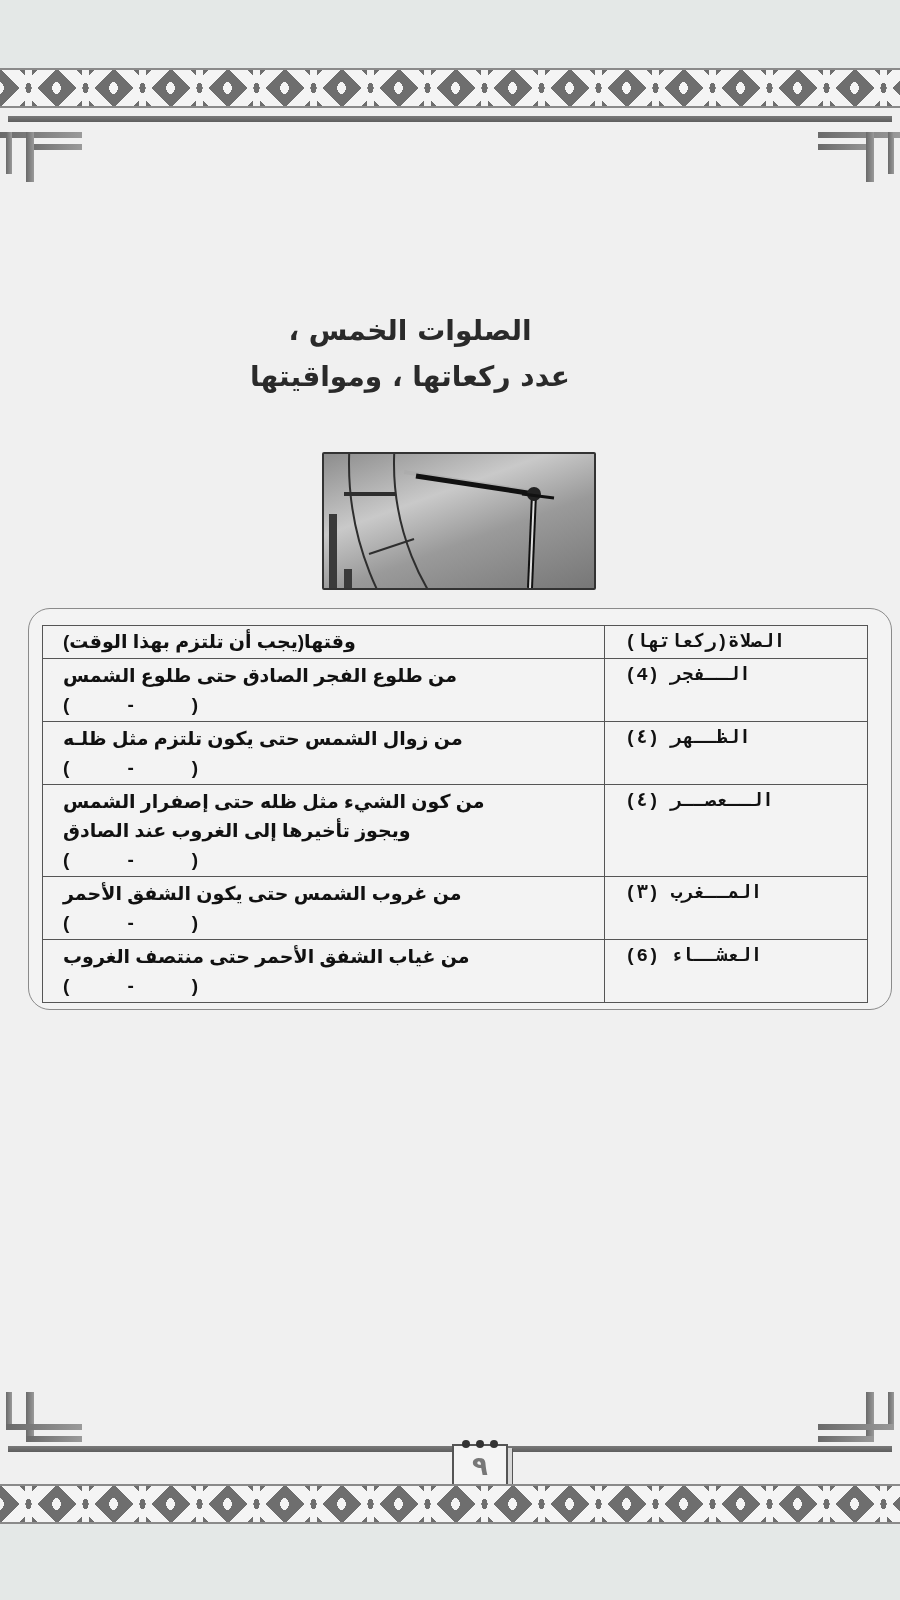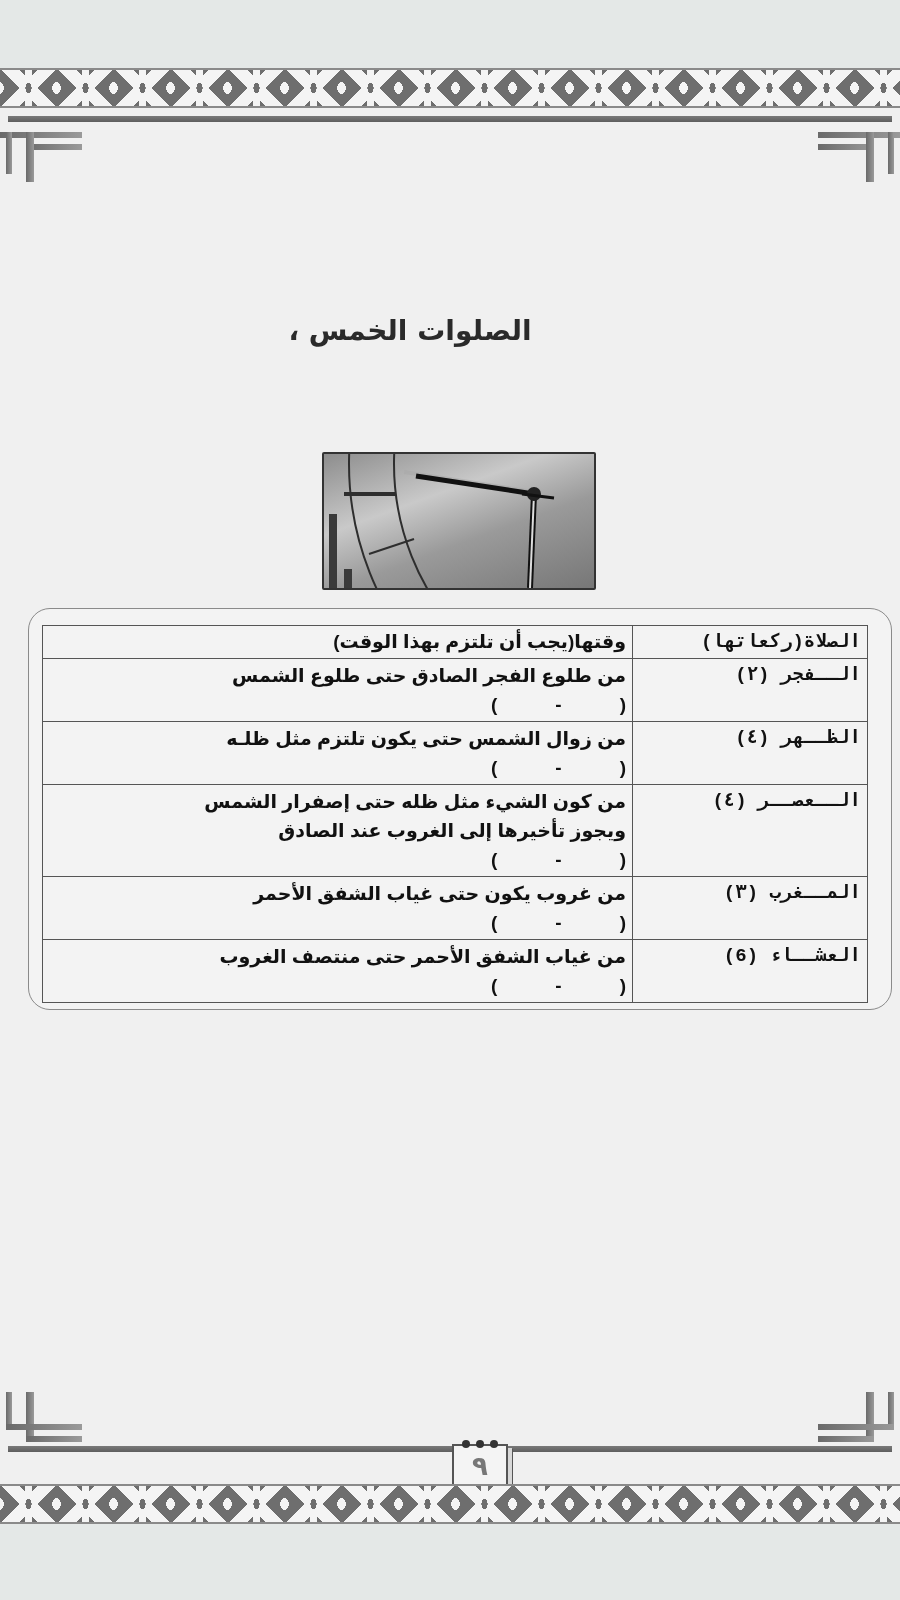--- a/index.html
+++ b/index.html
@@ -53,21 +53,21 @@
   .table-wrap {
     position:absolute; left:28px; top:540px; width:862px; height:400px;
     border:1.5px solid #8a8a8a; border-radius:22px; background:#f3f3f3;
   }
   table {
     position:absolute; left:13px; top:16px; width:826px;
     border-collapse:collapse; direction:rtl;
     font-family:"Liberation Sans","DejaVu Sans",sans-serif; font-weight:bold;
     font-size:19px; color:#111;
   }
-  td, th { border:1.5px solid #555; text-align:right; vertical-align:top; padding:2px 6px;margin-left:40px; }
+  td, th { border:1.5px solid #555; text-align:left; vertical-align:top; padding:2px 20px;margin-left:40px; }
   th { font-weight:bold; height:28px; line-height:28px; }
   th.c1, td.c1 { width:222px;font-family:Liberation Mono, monospace; }
   td { line-height:29px; }
   .blank { display:block; direction:ltr; letter-spacing:0; white-space:pre; }
 
   .page-num {
     position:absolute; left:452px; top:1376px; width:52px; height:40px;
     background:#f4f4f4; border:2px solid #555; box-shadow:4px 4px 0 #d8d8d8, 5px 5px 0 #555;
     text-align:center; font-size:26px; line-height:40px; color:#777; font-weight:bold;
   }
@@ -90,20 +90,21 @@
 
   <div class="corner" style="right:0;top:54px;">
     <i style="right:0;top:10px;width:82px;height:6px;"></i>
     <i style="right:26px;top:22px;width:56px;height:6px;"></i>
     <i style="right:6px;top:10px;width:6px;height:42px;"></i>
     <i style="right:26px;top:10px;width:8px;height:50px;"></i>
   </div>
 
   <div class="title">
     <div>الصلوات الخمس ،</div>
+    <div>عدد ركعاتها ، ومواقيتها</div>
   </div>
 
   <div class="clock-img">
     <svg width="270" height="134" viewBox="0 0 270 134">
       <circle cx="320" cy="10" r="295" fill="none" stroke="#2e2e2e" stroke-width="2"></circle>
       <circle cx="320" cy="10" r="250" fill="none" stroke="#2e2e2e" stroke-width="2"></circle>
       <line x1="20" y1="40" x2="72" y2="40" stroke="#2e2e2e" stroke-width="4"></line>
       <line x1="45" y1="100" x2="90" y2="85" stroke="#2e2e2e" stroke-width="2"></line>
       <rect x="5" y="60" width="8" height="74" fill="#3a3a3a"></rect>
       <rect x="20" y="115" width="8" height="20" fill="#3a3a3a"></rect>
@@ -119,21 +120,21 @@
   <div class="table-wrap">
     <table>
       <thead>
         <tr>
           <th class="c1">الصلاة(ركعاتها)</th>
           <th>وقتها(يجب أن تلتزم بهذا الوقت)</th>
         </tr>
       </thead>
       <tbody>
         <tr style="height:62px;">
-          <td class="c1">الــفجر  (٢)</td>
+          <td class="c1">الــفجر  (4)</td>
           <td>
             <span style="display:block">من طلوع الفجر الصادق حتى طلوع الشمس</span>
             <span class="blank">(           -           )</span>
           </td>
         </tr>
         <tr style="height:62px;">
           <td class="c1">الظــهر  (٤)</td>
           <td>
             <span style="display:block">من زوال الشمس حتى يكون تلتزم  مثل ظلـه</span>
             <span class="blank">(           -           )</span>
@@ -143,21 +144,21 @@
           <td class="c1">الــعصــر (٤)</td>
           <td>
             <span style="display:block">من كون الشيء مثل ظله حتى إصفرار الشمس</span>
             <span style="display:block">ويجوز تأخيرها إلى الغروب عند الصادق</span>
             <span class="blank">(           -           )</span>
           </td>
         </tr>
         <tr style="height:62px;">
           <td class="c1">المــغرب (٣)</td>
           <td>
-            <span style="display:block">من غروب يكون حتى غياب الشفق الأحمر</span>
+            <span style="display:block">من غروب الشمس حتى يكون الشفق الأحمر</span>
             <span class="blank">(           -           )</span>
           </td>
         </tr>
         <tr style="height:62px;">
           <td class="c1">العشــاء (6)</td>
           <td>
             <span style="display:block">من غياب الشفق الأحمر حتى منتصف الغروب</span>
             <span class="blank">(           -           )</span>
           </td>
         </tr>

